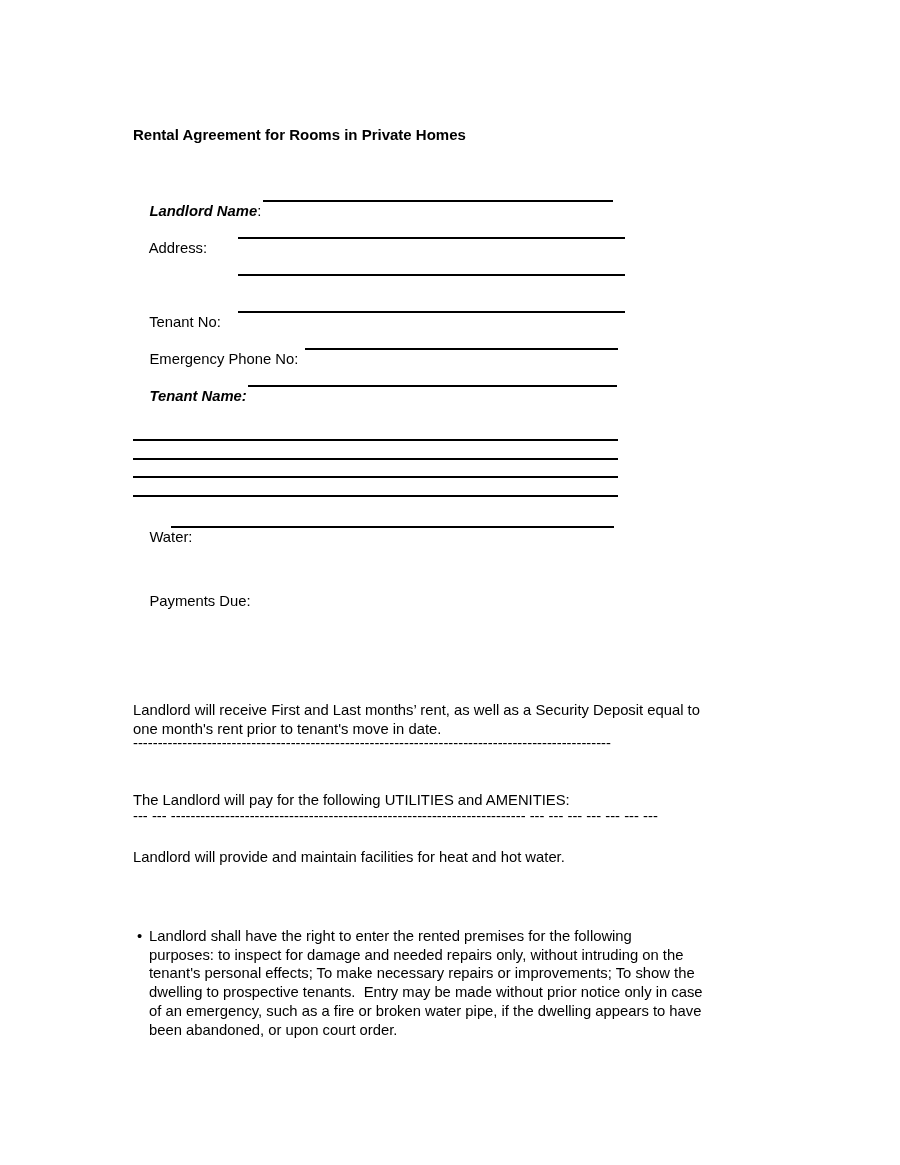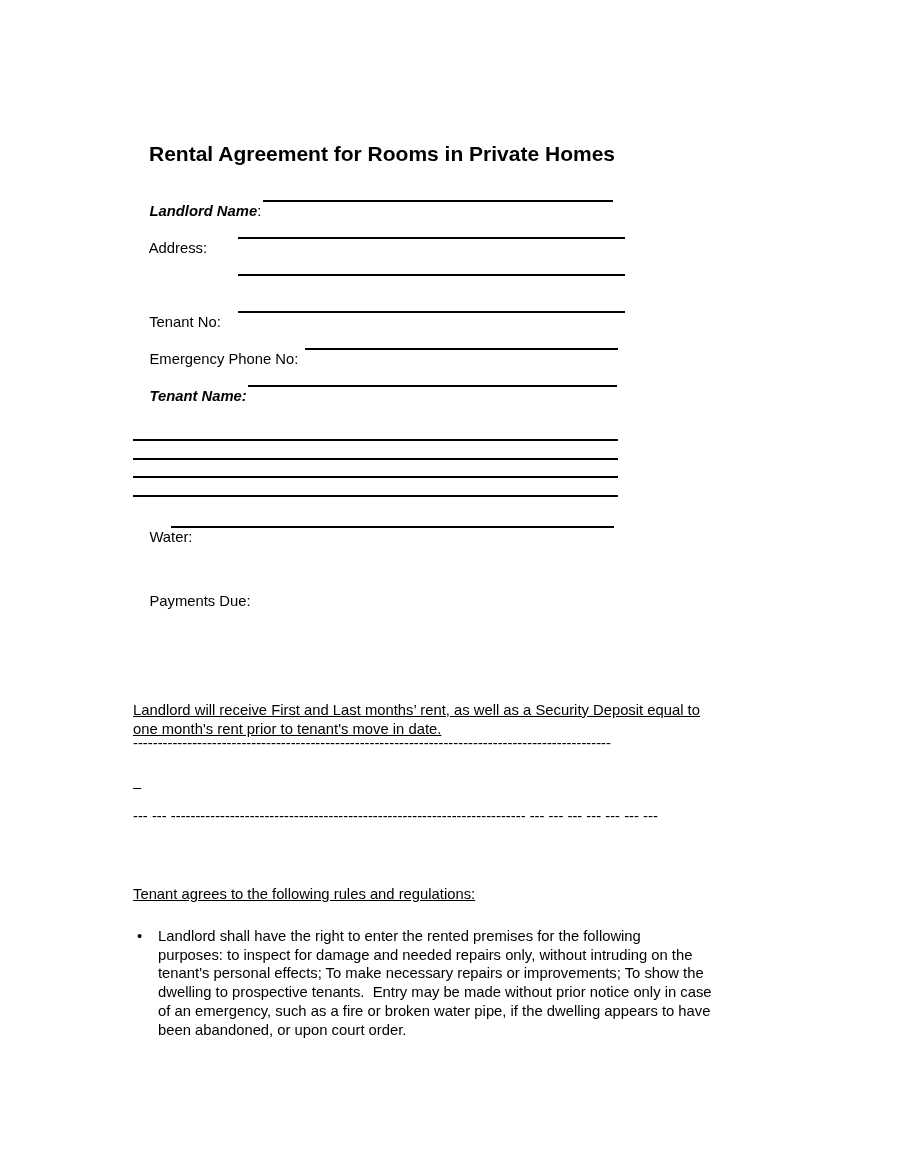--- a/index.html
+++ b/index.html
@@ -10,22 +10,22 @@
     background: #ffffff;
     color: #000000;
     font-family: "Liberation Sans", "DejaVu Sans", sans-serif;
     font-size: 14.8px;
     overflow: hidden;
   }
   .title {
     position: absolute;
     left: 133px;
     top: 126px;
-    margin: 16px;
-    font-size: 21px;
+    margin: 0;
+    font-size: 15px;
     font-weight: bold;
     white-space: pre;
   }
   .row {
     position: absolute;
     left: 133px;
     height: 19px;
     line-height: 19px;
     white-space: pre;
   }
@@ -42,42 +42,41 @@
     width: 485px;
     height: 0;
     border-top: 2px solid #000;
   }
   .para {
     position: absolute;
     left: 133px;
     width: 660px;
     line-height: 18.7px;
     white-space: pre-wrap;
-    text-decoration: underline;
   }
   .dashline {
     position: absolute;
     left: 133px;
     line-height: 18.7px;
     white-space: nowrap;
   }
   .rule-item {
     position: absolute;
     left: 133px;
     top: 927px;
     width: 660px;
   }
   .rule-item .bullet {
     position: absolute;
     left: 4px;
     top: 0;
     line-height: 18.7px;
   }
   .rule-item .rule-text {
-    margin-left: 25px;
+    margin-left: 16px;
     width: 630px;
     line-height: 18.7px;
     white-space: pre-wrap;
   }
 </style>
 </head>
 <body>
 
 <div class="page">
 
@@ -128,26 +127,27 @@
 
 
 
 
   <div class="para" style="top:701px">Landlord will receive First and Last months’ rent, as well as a Security Deposit equal to
 one month's rent prior to tenant's move in date.</div>
 
   <div class="dashline" style="top:734px">-------------------------------------------------------------------------------------------------</div>
 
   <div class="para" style="top:754px">
+    <div>The Landlord will pay for the following UTILITIES and AMENITIES:</div>
+    <div>Landlord will provide and maintain facilities for heat and hot water.</div>
   </div>
 
   <div class="dashline" style="top:807px">--- --- ------------------------------------------------------------------------ --- --- --- --- --- --- ---</div>
 
 
-  <div class="para" style="top:885px">Tenant agrees to the following rules and regulations:</div>
 
   <div class="rule-item">
     <span class="bullet">•</span>
     <div class="rule-text">Landlord shall have the right to enter the rented premises for the following
 purposes: to inspect for damage and needed repairs only, without intruding on the
 tenant's personal effects; To make necessary repairs or improvements; To show the
 dwelling to prospective tenants.  Entry may be made without prior notice only in case
 of an emergency, such as a fire or broken water pipe, if the dwelling appears to have
 been abandoned, or upon court order.</div>
   </div>

